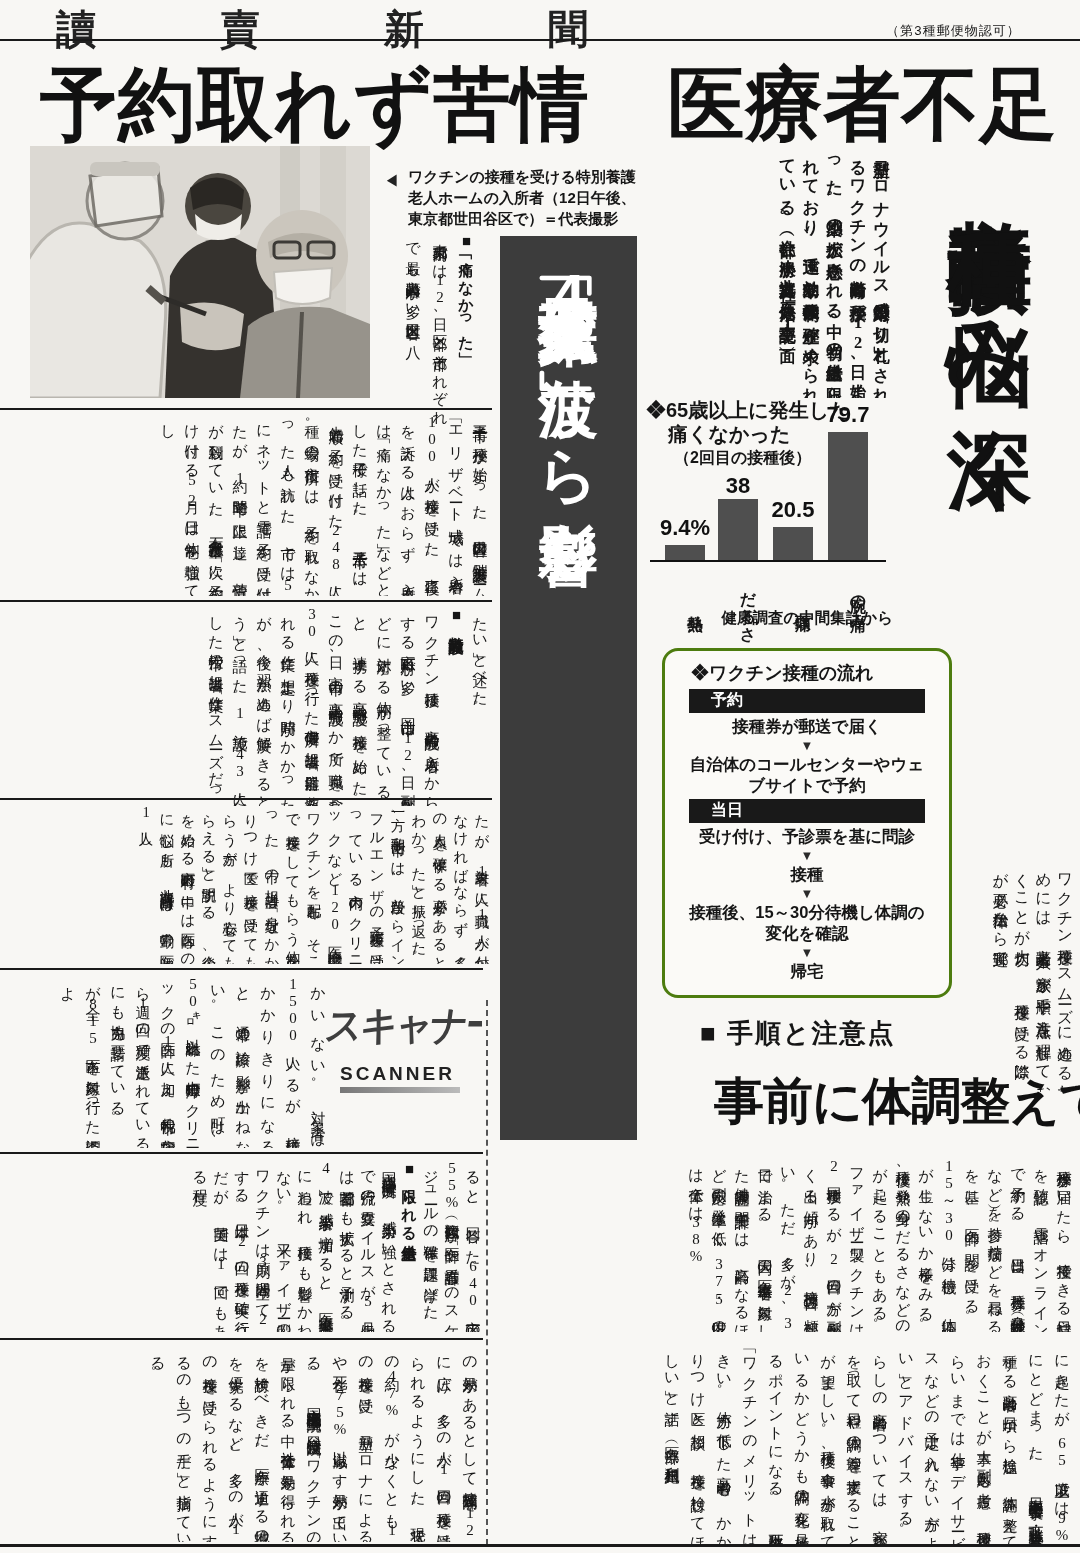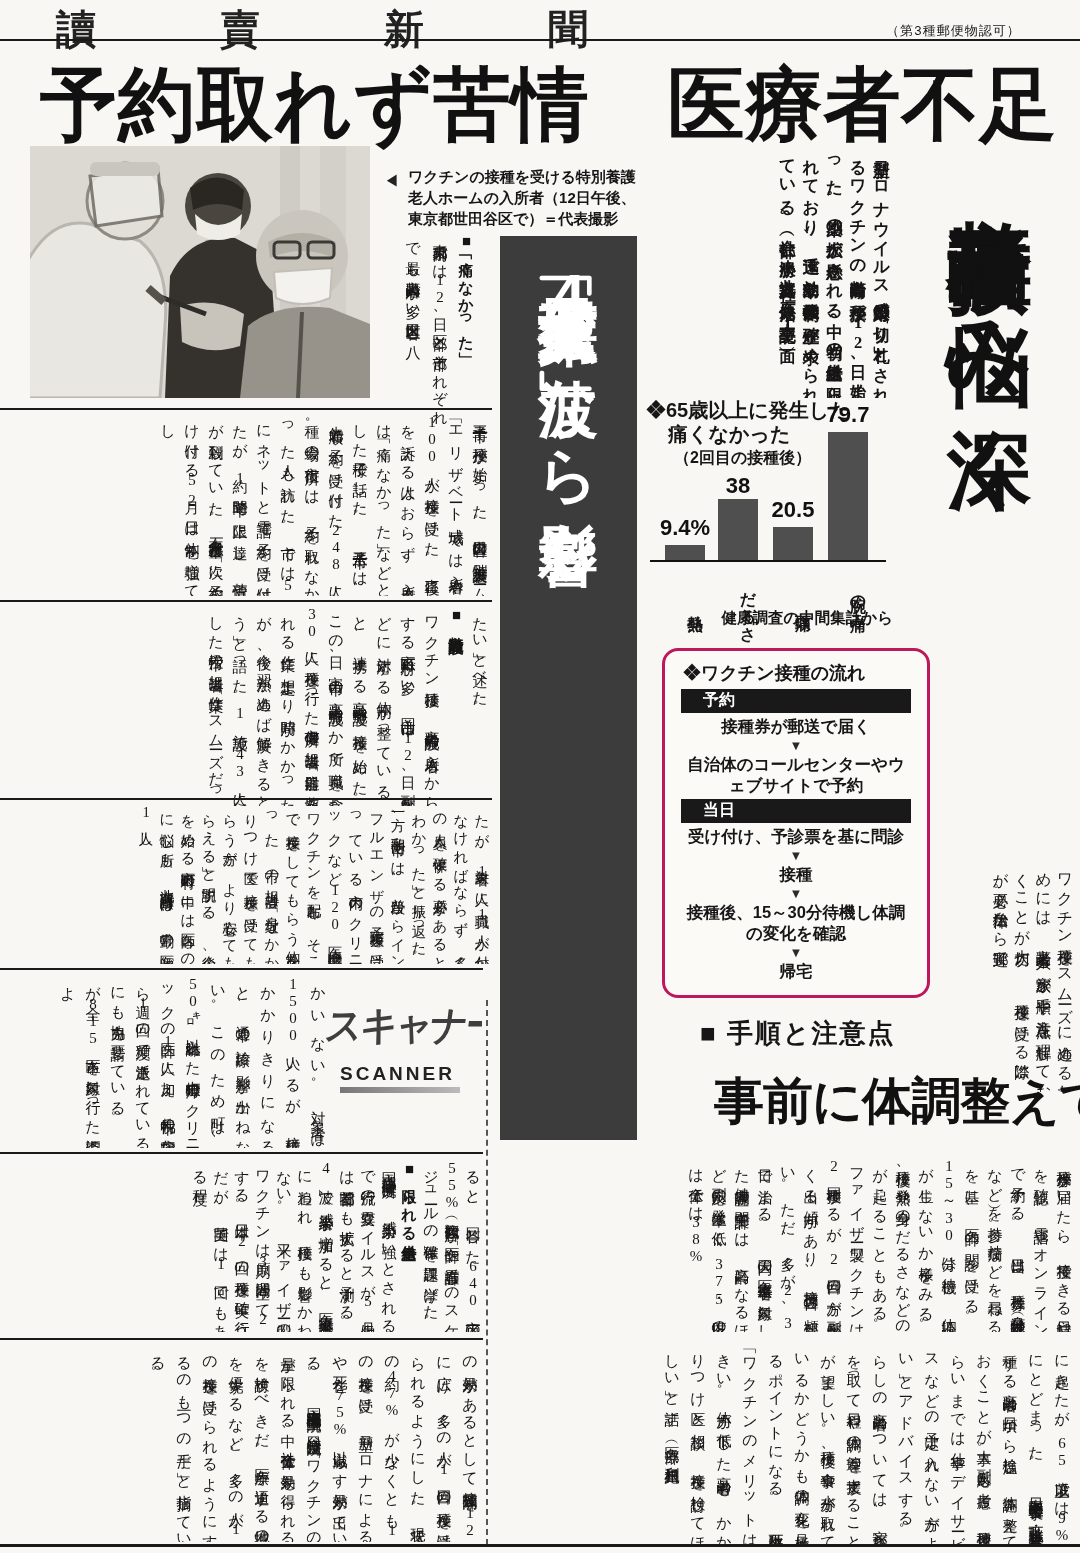--- a/index.html
+++ b/index.html
@@ -35,21 +35,21 @@
   .chart{top:392px;left:640px;width:253px;height:252px;font-family:"Liberation Sans",sans-serif;}
   .chart-title{position:absolute;top:6px;left:6px;font-size:20px;font-weight:900;line-height:24px;}
   .chart-sub{position:absolute;top:56px;left:34px;font-size:16px;font-weight:bold;}
   .axis{position:absolute;top:168px;left:10px;width:236px;height:2px;background:#111;}
   .bar-group{position:absolute;bottom:84px;width:40px;}
   .bar{position:absolute;bottom:0;width:40px;background:#4f4f4f;}
   .bar-value{position:absolute;width:70px;text-align:center;font-size:22px;font-weight:900;color:#111;}
   .bar-label{position:absolute;top:176px;width:40px;height:70px;font-size:16px;font-weight:bold;text-align:center;}
   .chart-source{position:absolute;top:216px;right:0;font-size:15.5px;font-weight:bold;}
   
-  .flow-box{top:648px;left:662px;width:268px;height:350px;border:3px solid #be185d;border-radius:16px;background:#fbfaf7;box-sizing:border-box;padding:8px 16px;font-family:"Liberation Sans",sans-serif;}
+  .flow-box{top:648px;left:662px;width:290px;height:350px;border:3px solid #4d7c0f;border-radius:16px;background:#fbfaf7;box-sizing:border-box;padding:8px 24px;font-family:"Liberation Sans",sans-serif;}
   .flow-title{font-size:18px;font-weight:900;margin:2px 0 4px 2px;}
   .flow-band{background:#191919;color:#fff;font-size:16px;font-weight:bold;padding:1px 0 2px 22px;margin:3px 0;}
   .flow-step{font-size:16.5px;font-weight:bold;text-align:center;line-height:21px;margin:2px 0;}
   .flow-arrow{text-align:center;font-size:13px;color:#2a2a2a;line-height:13px;margin:1px 0;}
   
   .right-mid{top:862px;left:948px;width:128px;height:230px;font-size:15.5px;line-height:21.5px;letter-spacing:1px;overflow:hidden;}
   
   .tejun{top:1016px;left:700px;font-size:26px;font-weight:900;font-family:"Liberation Sans",sans-serif;letter-spacing:2px;}
   .jizen{top:1068px;left:678px;font-size:50px;font-weight:900;letter-spacing:-1px;white-space:nowrap;color:#111;margin-left:36px;}
   

